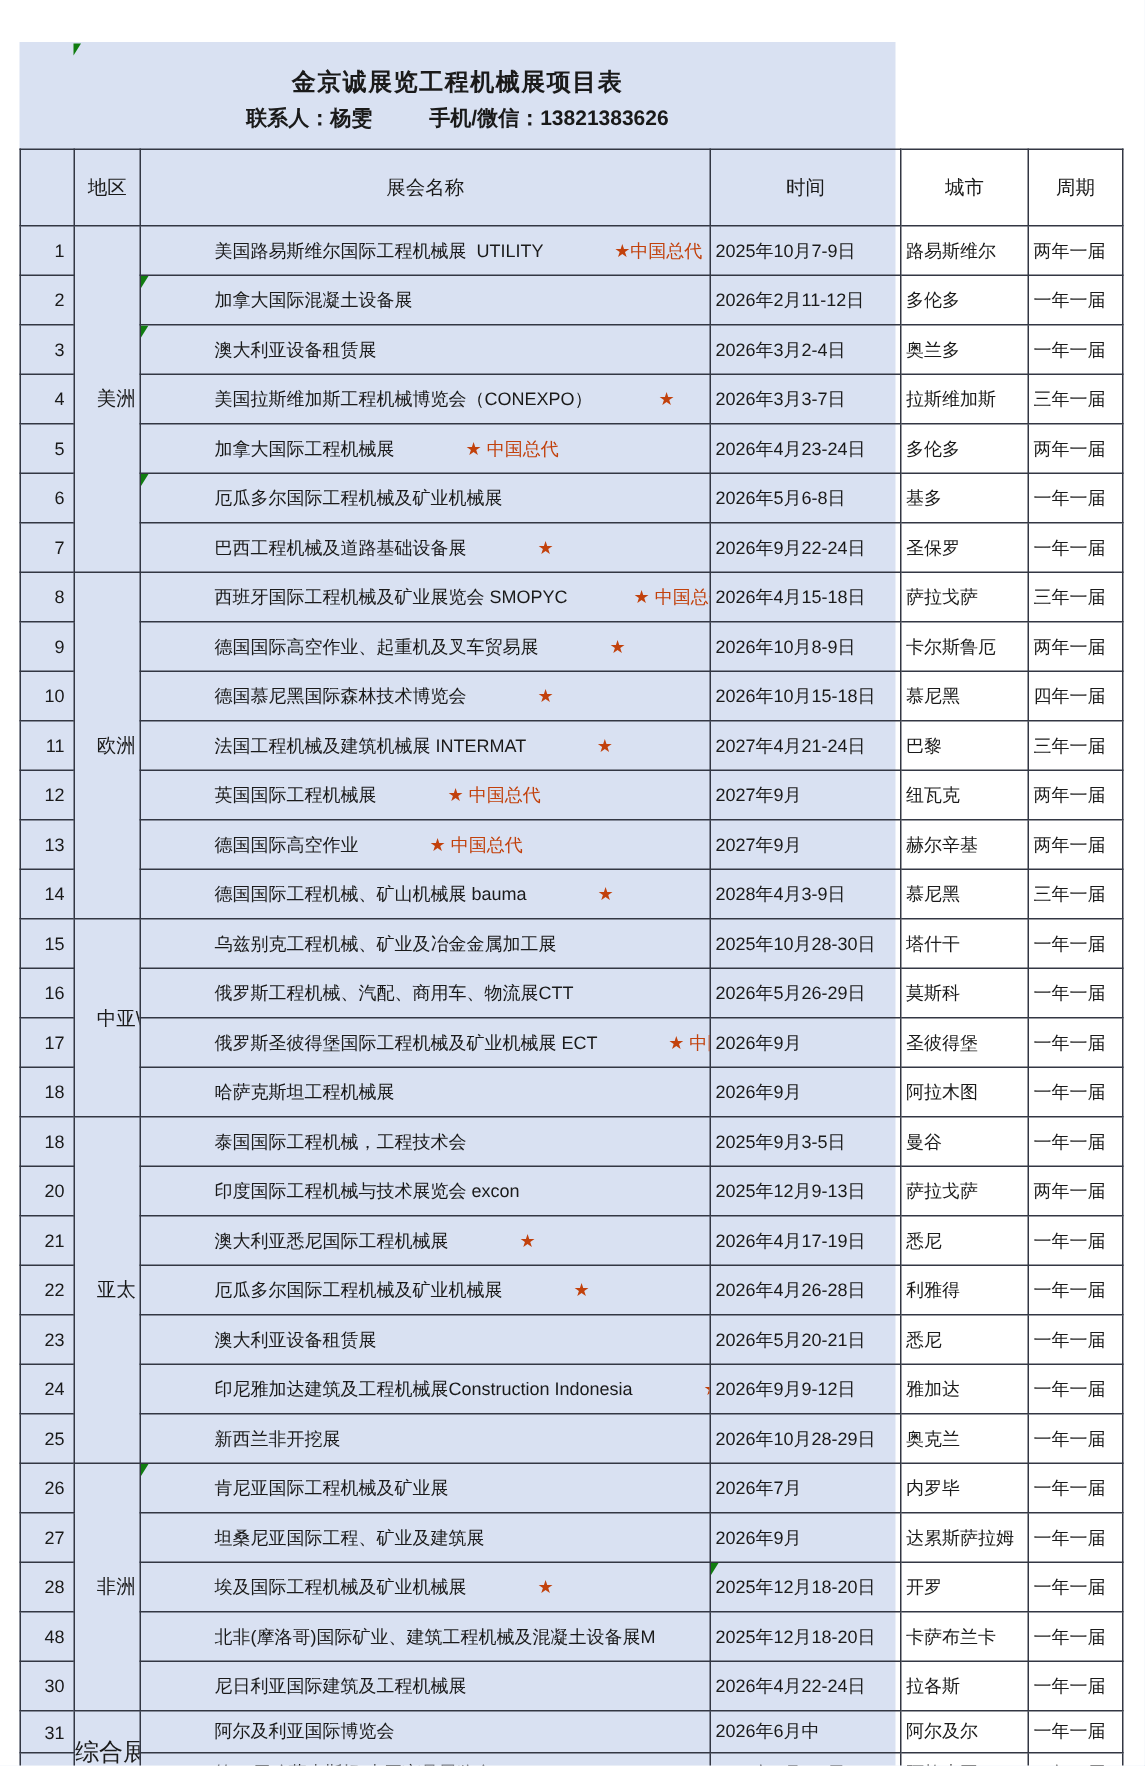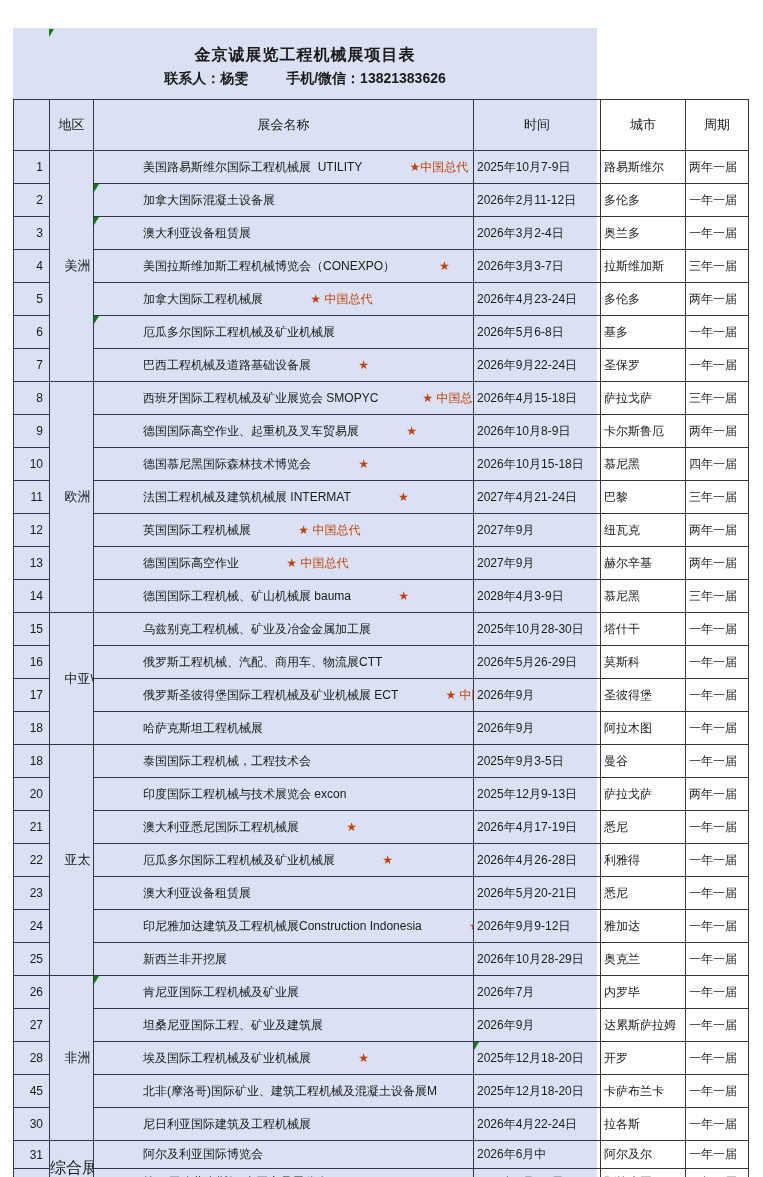--- a/index.html
+++ b/index.html
@@ -281,21 +281,21 @@
             <td class="period">一年一届</td>
           </tr>
           <tr>
             <td class="num">28</td>
             <td class="name"><span>埃及国际工程机械及矿业机械展 </span><span class="red">★</span></td>
             <td class="time flag">2025年12月18-20日</td>
             <td class="city">开罗</td>
             <td class="period">一年一届</td>
           </tr>
           <tr>
-            <td class="num">45</td>
+            <td class="num">48</td>
             <td class="name"><span>北非(摩洛哥)国际矿业、建筑工程机械及混凝土设备展M </span><span class="red">★</span></td>
             <td class="time">2025年12月18-20日</td>
             <td class="city">卡萨布兰卡</td>
             <td class="period">一年一届</td>
           </tr>
           <tr>
             <td class="num">30</td>
             <td class="name"><span>尼日利亚国际建筑及工程机械展</span></td>
             <td class="time">2026年4月22-24日</td>
             <td class="city">拉各斯</td>

